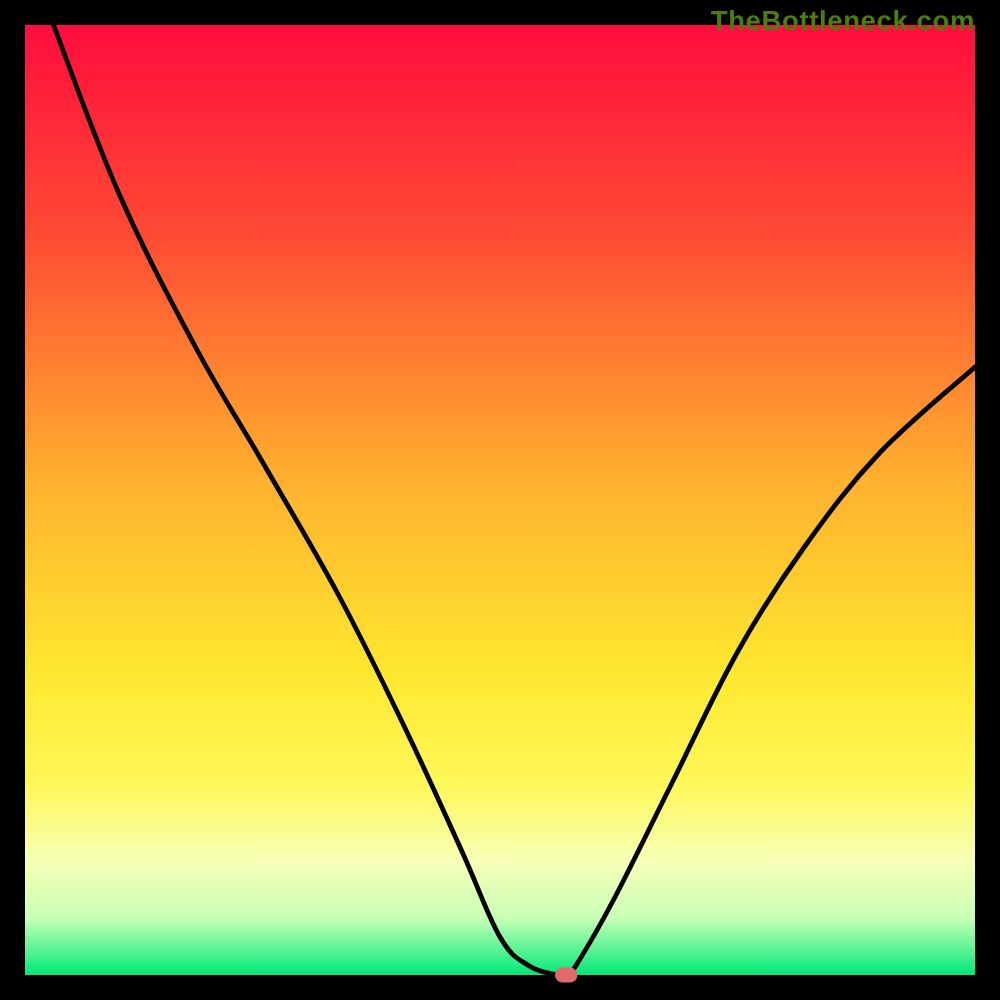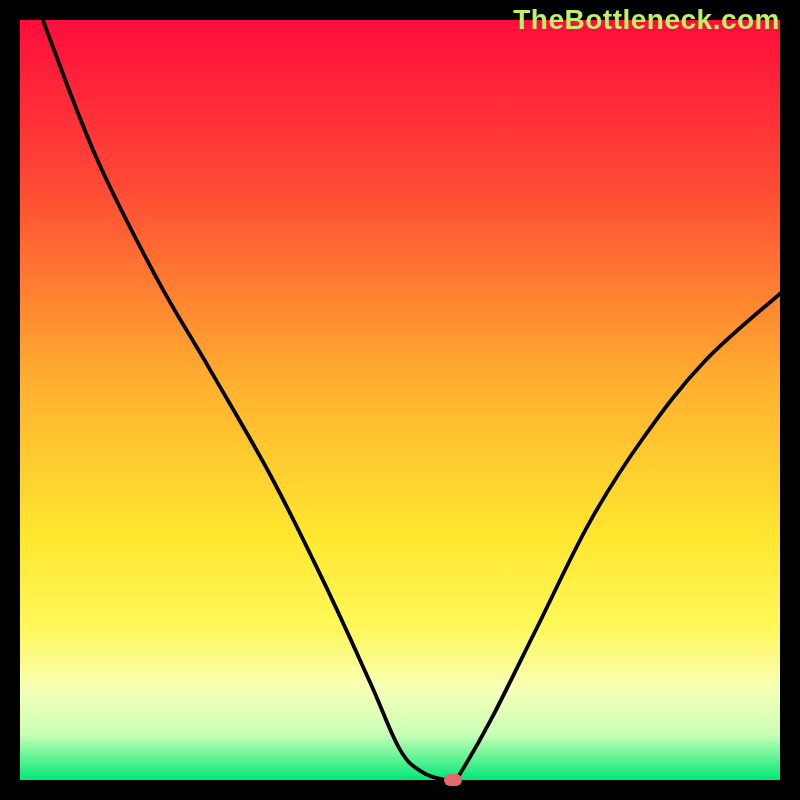--- a/index.html
+++ b/index.html
@@ -26,23 +26,23 @@
   .plot-area svg {
     display: block;
     width: 100%;
     height: 100%;
   }
   .watermark {
     position: absolute;
     top: 4px;
     right: 20px;
     font-family: Arial, Helvetica, sans-serif;
-    font-size: 28px;
+    font-size: 22px;
     font-weight: 600;
-    color: #bef264;
+    color: #4d7c0f;
     letter-spacing: 0.5px;
     text-align: center;
   }
   .marker {
     position: absolute;
     width: 18px;
     height: 12px;
     background: #e26a6a;
     border-radius: 6px;
   }

